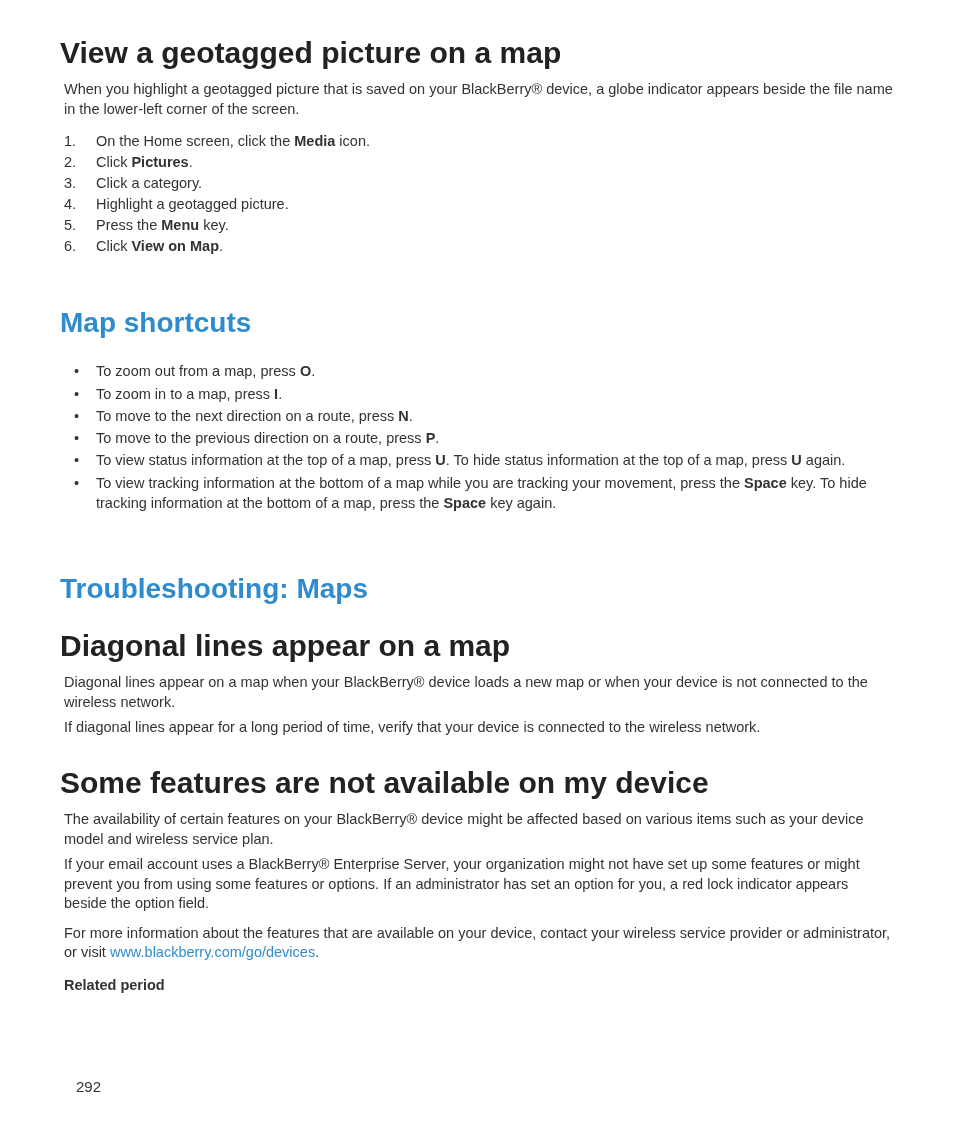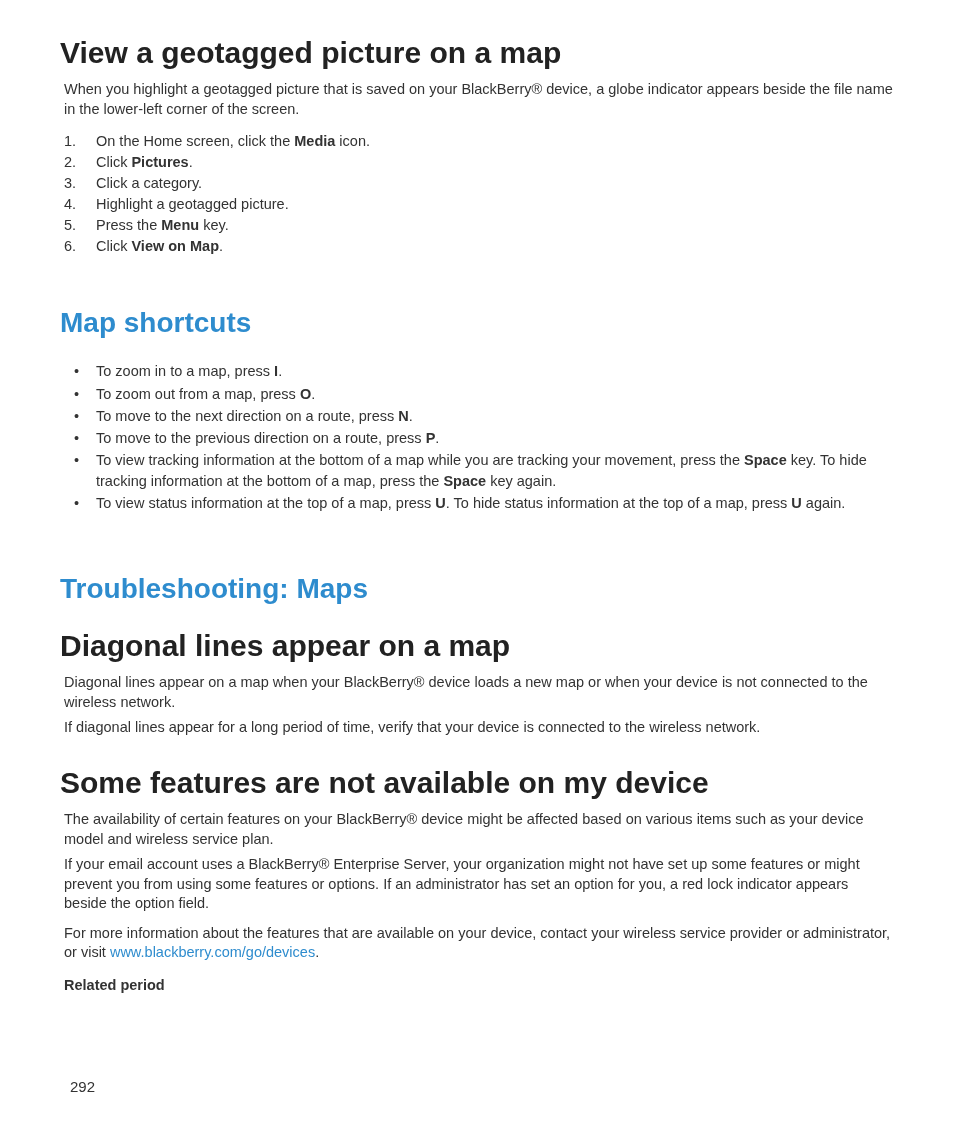--- a/index.html
+++ b/index.html
@@ -84,21 +84,21 @@
   .link { color: #2e8cce; }
   .related {
     font-size: 14.5px;
     font-weight: 600;
     margin-top: 14px;
     padding-left: 4px;
   }
   .page-num {
     position: absolute;
     bottom: 50px;
-    left: 70px;
+    left: 76px;
     font-size: 15px;
     color: #333;
   }
   .spacer-top { margin-top: 24px; }
   p.para { margin-top: 4px; margin-bottom: 10px; }
 </style>
 </head>
 <body>
 
 <div class="page">
@@ -109,26 +109,26 @@
     <li><span>On the Home screen, click the </span><span class="bold">Media</span><span> icon.</span></li>
     <li><span>Click </span><span class="bold">Pictures</span><span>.</span></li>
     <li>Click a category.</li>
     <li>Highlight a geotagged picture.</li>
     <li><span>Press the </span><span class="bold">Menu</span><span> key.</span></li>
     <li><span>Click </span><span class="bold">View on Map</span><span>.</span></li>
   </ol>
 
   <h1>Map shortcuts</h1>
   <ul>
+    <li><span>To zoom out from a map, press </span><span class="bold">O</span><span>.</span></li>
     <li><span>To zoom in to a map, press </span><span class="bold">I</span><span>.</span></li>
-    <li><span>To zoom out from a map, press </span><span class="bold">O</span><span>.</span></li>
     <li><span>To move to the next direction on a route, press </span><span class="bold">N</span><span>.</span></li>
     <li><span>To move to the previous direction on a route, press </span><span class="bold">P</span><span>.</span></li>
+    <li><span>To view status information at the top of a map, press </span><span class="bold">U</span><span>. To hide status information at the top of a map, press </span><span class="bold">U</span><span> again.</span></li>
     <li><span>To view tracking information at the bottom of a map while you are tracking your movement, press the </span><span class="bold">Space</span><span> key. To hide tracking information at the bottom of a map, press the </span><span class="bold">Space</span><span> key again.</span></li>
-    <li><span>To view status information at the top of a map, press </span><span class="bold">U</span><span>. To hide status information at the top of a map, press </span><span class="bold">U</span><span> again.</span></li>
   </ul>
 
   <h1 class="tight">Troubleshooting: Maps</h1>
 
   <h2 class="spacer-top">Diagonal lines appear on a map</h2>
   <p>Diagonal lines appear on a map when your BlackBerry® device loads a new map or when your device is not connected to the wireless network.</p>
   <p class="para">If diagonal lines appear for a long period of time, verify that your device is connected to the wireless network.</p>
 
   <h2 style="margin-top:28px">Some features are not available on my device</h2>
   <p>The availability of certain features on your BlackBerry® device might be affected based on various items such as your device model and wireless service plan.</p>

